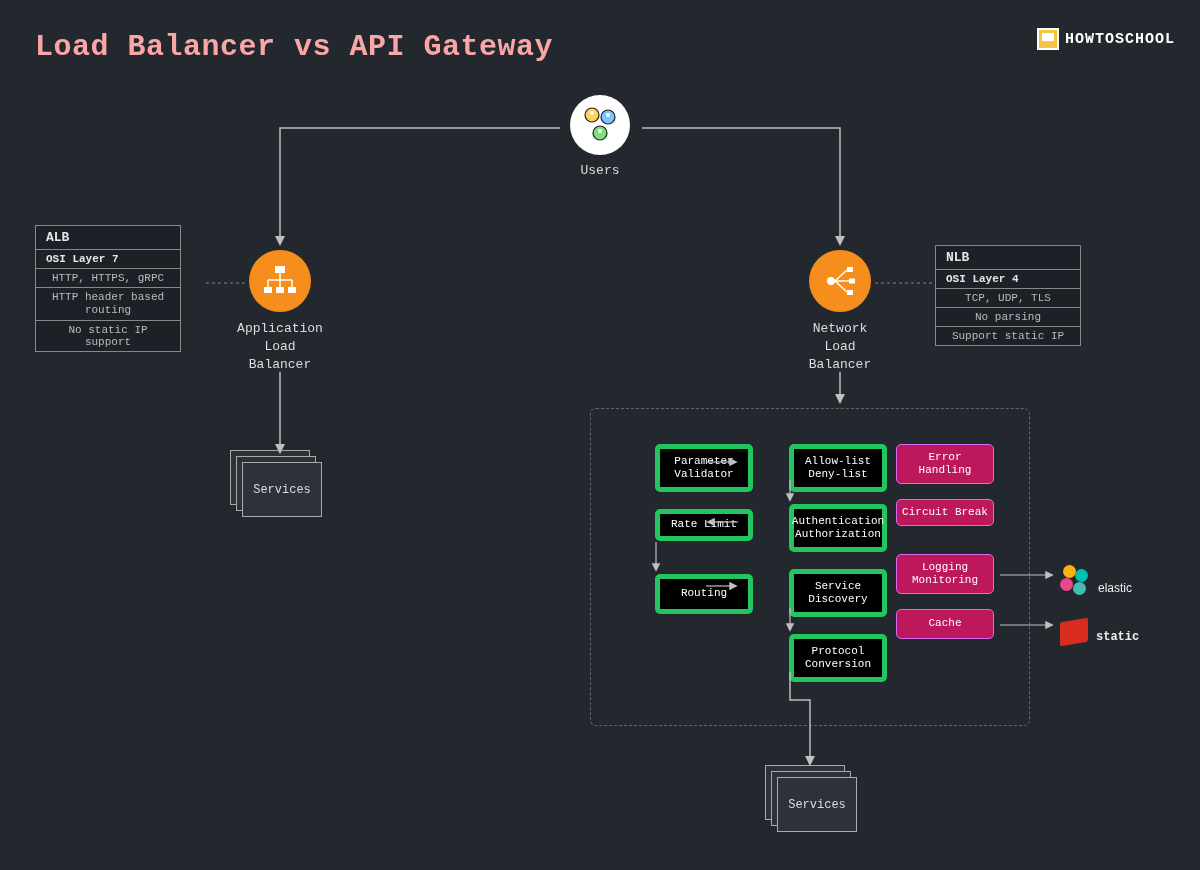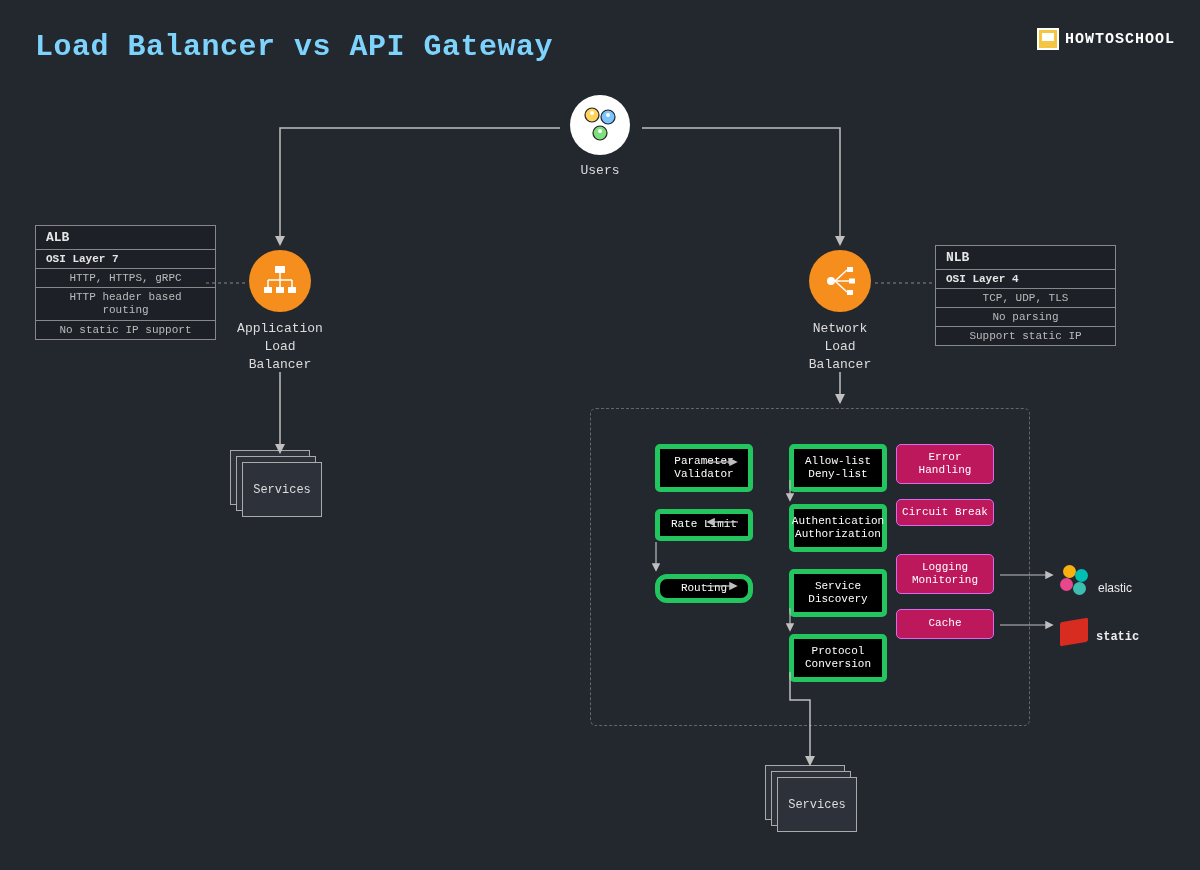--- a/index.html
+++ b/index.html
@@ -12,21 +12,21 @@
     position: relative;
     overflow: hidden;
   }
   .title {
     position: absolute;
     left: 35px;
     top: 30px;
     font-size: 30px;
     font-weight: 700;
     letter-spacing: 0.5px;
-    color: #7dd3fc;
+    color: #fca5a5;
   }
   .brand {
     position: absolute;
     right: 25px;
     top: 28px;
     display: flex;
     align-items: center;
     gap: 6px;
     font-size: 15px;
     font-weight: 700;
@@ -77,21 +77,21 @@
   }
   .lb-label {
     font-size: 13px; color: #ddd;
     line-height: 1.4;
   }
 
   
   .info-table {
     position: absolute;
     border: 1px solid #888;
-    width: 181px;
+    width: 146px;
     font-size: 11px;
     background: rgba(0,0,0,0.15);
   }
   .info-table .hdr {
     font-weight: 700;
     font-size: 13px;
     padding: 4px 10px;
     border-bottom: 1px solid #888;
   }
   .info-table .sub {
@@ -284,21 +284,21 @@
 </div>
 
 <div class="gw-panel">
 
   <div class="box blue" style="left:16px; top:35px;">Parameter Validator</div>
   <div class="box blue" style="left:150px; top:35px;">Allow-list Deny-list</div>
 
   <div class="box blue" style="left:16px; top:100px; height:32px;">Rate Limit</div>
   <div class="box blue" style="left:150px; top:95px;">Authentication Authorization</div>
 
-  <div class="box blue" style="left:16px; top:165px; height:29px;border-radius:12px;">Routing</div>
+  <div class="box blue" style="left:16px; top:165px; height:40px;">Routing</div>
   <div class="box blue" style="left:150px; top:160px;">Service Discovery</div>
 
   <div class="box blue" style="left:150px; top:225px;">Protocol Conversion</div>
 
   <div class="box purple" style="left:305px; top:35px;">Error Handling</div>
   <div class="box purple" style="left:305px; top:90px;">Circuit Break</div>
   <div class="box purple" style="left:305px; top:145px;">Logging Monitoring</div>
   <div class="box purple" style="left:305px; top:200px; height:30px;">Cache</div>
 </div>
 

